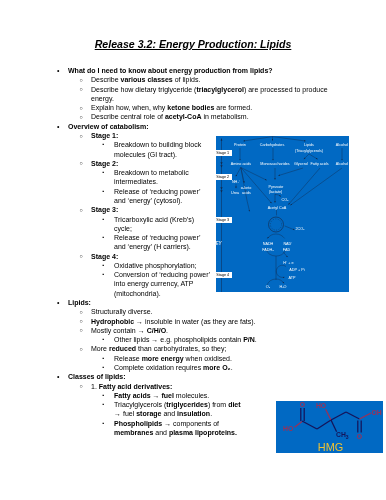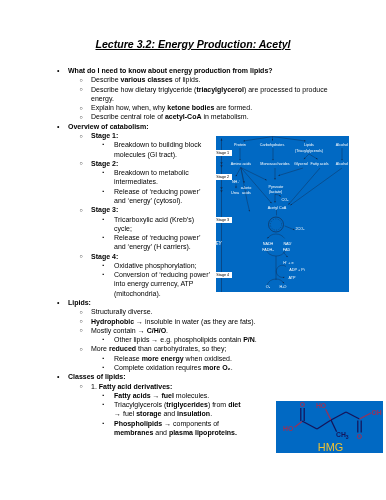--- a/index.html
+++ b/index.html
@@ -24,21 +24,21 @@
   .fig-hmg{position:absolute;left:248px;top:401px;width:131px;height:52px;padding-left:28px;}
   .fig-cat svg{display:block;}
   .stagelbl{position:absolute;left:-2px;width:17.5px;height:6.2px;background:#fff;color:#000;
             font-size:3.75px;line-height:6.3px;text-align:center;white-space:nowrap;}
   .keylbl{position:absolute;left:-0.5px;top:105px;font-size:4.6px;line-height:5px;color:#cfe0ef;font-weight:bold;font-style:italic;}
 </style>
 </head>
 <body>
 
 <div class="page">
-  <div class="title"><span>Lecture 3.2: Energy Production: Acetyl</span></div>
+  <div class="title"><span>Release 3.2: Energy Production: Lipids</span></div>
   <div class="doc" id="outline-root">
       <div class="item l1" style="width: 260px;"><span class="mk">•</span><span><b>What do I need to know about energy production from lipids?</b></span></div>
       <div class="item l2" style="width: 237px;"><span class="mk">○</span><span>Describe <b>various classes</b> of lipids.</span></div>
       <div class="item l2" style="width: 237px;"><span class="mk">○</span><span>Describe how dietary triglyceride (<b>triacylglycerol</b>) are processed to produce energy.</span></div>
       <div class="item l2" style="width: 237px;"><span class="mk">○</span><span>Explain how, when, why <b>ketone bodies</b> are formed.</span></div>
       <div class="item l2" style="width: 237px;"><span class="mk">○</span><span>Describe central role of <b>acetyl-CoA</b> in metabolism.</span></div>
       <div class="item l1" style="width: 260px;"><span class="mk">•</span><span><b>Overview of catabolism:</b></span></div>
       <div class="item l2" style="width: 121px;"><span class="mk">○</span><span><b>Stage 1:</b></span></div>
       <div class="item l3" style="width: 98px;"><span class="mk">▪</span><span>Breakdown to building block molecules (GI tract).</span></div>
       <div class="item l2" style="width: 121px;"><span class="mk">○</span><span><b>Stage 2:</b></span></div>

